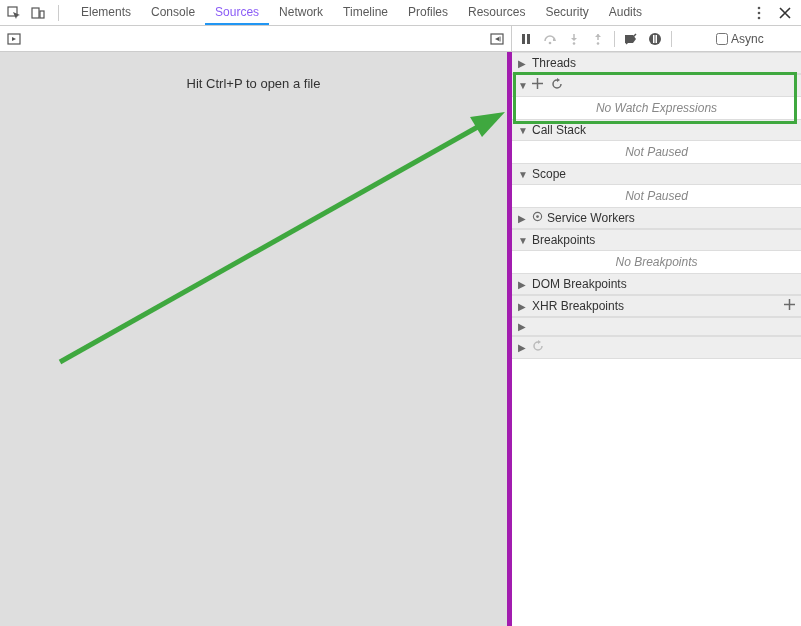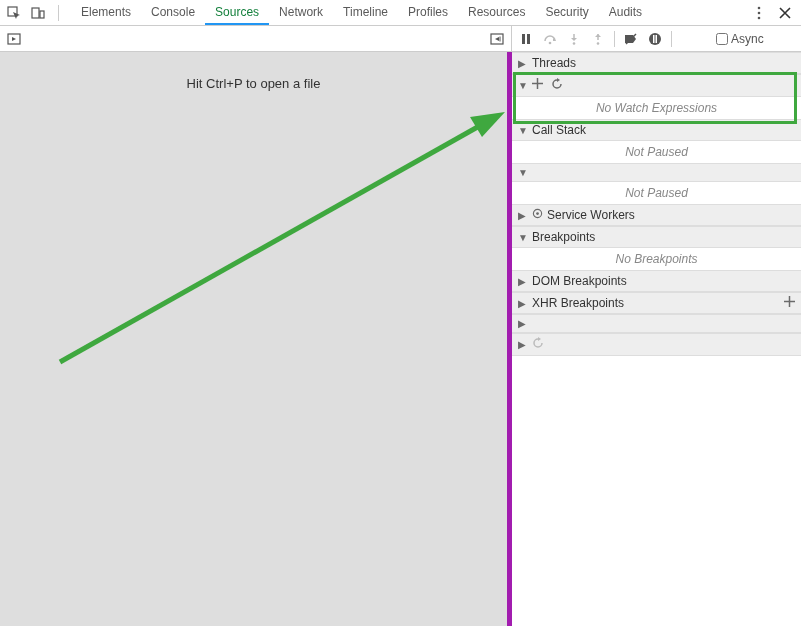--- a/index.html
+++ b/index.html
@@ -3,21 +3,21 @@
 <meta charset="utf-8">
 <style>
   * { box-sizing: border-box; margin: 0; padding: 0; font-family: "Segoe UI", Arial, sans-serif; }
   html, body { width: 801px; height: 626px; background: #fff; overflow: hidden; }
 
   
   .topbar { height: 26px; border-bottom: 1px solid #ccc; display: flex; align-items: center; font-size: 12px; color: #333; }
   .topbar .left-icons { display: flex; align-items: center; padding: 0 6px; gap: 8px; }
   .topbar .tabs { display: flex; align-items: flex-end; height: 100%; margin-left: 6px; }
   .topbar .tab { padding: 0 10px; display: flex; align-items: center; height: 100%; cursor: default; color: #5a5a5a; border-bottom: 2px solid transparent; }
-  .topbar .tab.active { color: #15803d; border-bottom: 2px solid #2196F3; }
+  .topbar .tab.active { color: #8b5cf6; border-bottom: 2px solid #2196F3; }
   .topbar .spacer { flex: 1; }
   .topbar .right-icons { display: flex; align-items: center; padding: 0 8px; gap: 10px; }
   .topbar .sep { width: 1px; height: 16px; background: #ccc; margin: 0 6px; }
 
   
   .toolrow { height: 26px; border-bottom: 1px solid #ccc; display: flex; align-items: stretch; font-size: 12px; }
   .toolrow .left-pane-bar { width: 512px; display: flex; align-items: center; padding: 0 6px; justify-content: space-between; border-right: 1px solid #ccc; }
   .toolrow .right-pane-bar { flex: 1; display: flex; align-items: center; padding: 0 6px; gap: 8px; }
   .toolrow .icon-group { display: flex; align-items: center; gap: 8px; }
 
@@ -199,20 +199,23 @@
     <div class="section-header">
       <span class="arrow">▼</span>
       <span class="label-wrap">
           <span>Call Stack</span>
         </span>
     </div>
     <div class="section-body">Not Paused</div>
 
     <div class="section-header">
       <span class="arrow">▼</span>
+      <span class="label-wrap">
+          <span>Scope</span>
+        </span>
     </div>
     <div class="section-body">Not Paused</div>
 
     <div class="section-header">
       <span class="arrow">▶</span>
       <span class="label-wrap">
         <span>
           <svg width="11" height="11" viewBox="0 0 12 12">
               <circle cx="6" cy="6" r="4.5" fill="none" stroke="#6a6a6a" stroke-width="1.2"></circle>
               <circle cx="6" cy="6" r="1.5" fill="#6a6a6a"></circle>

